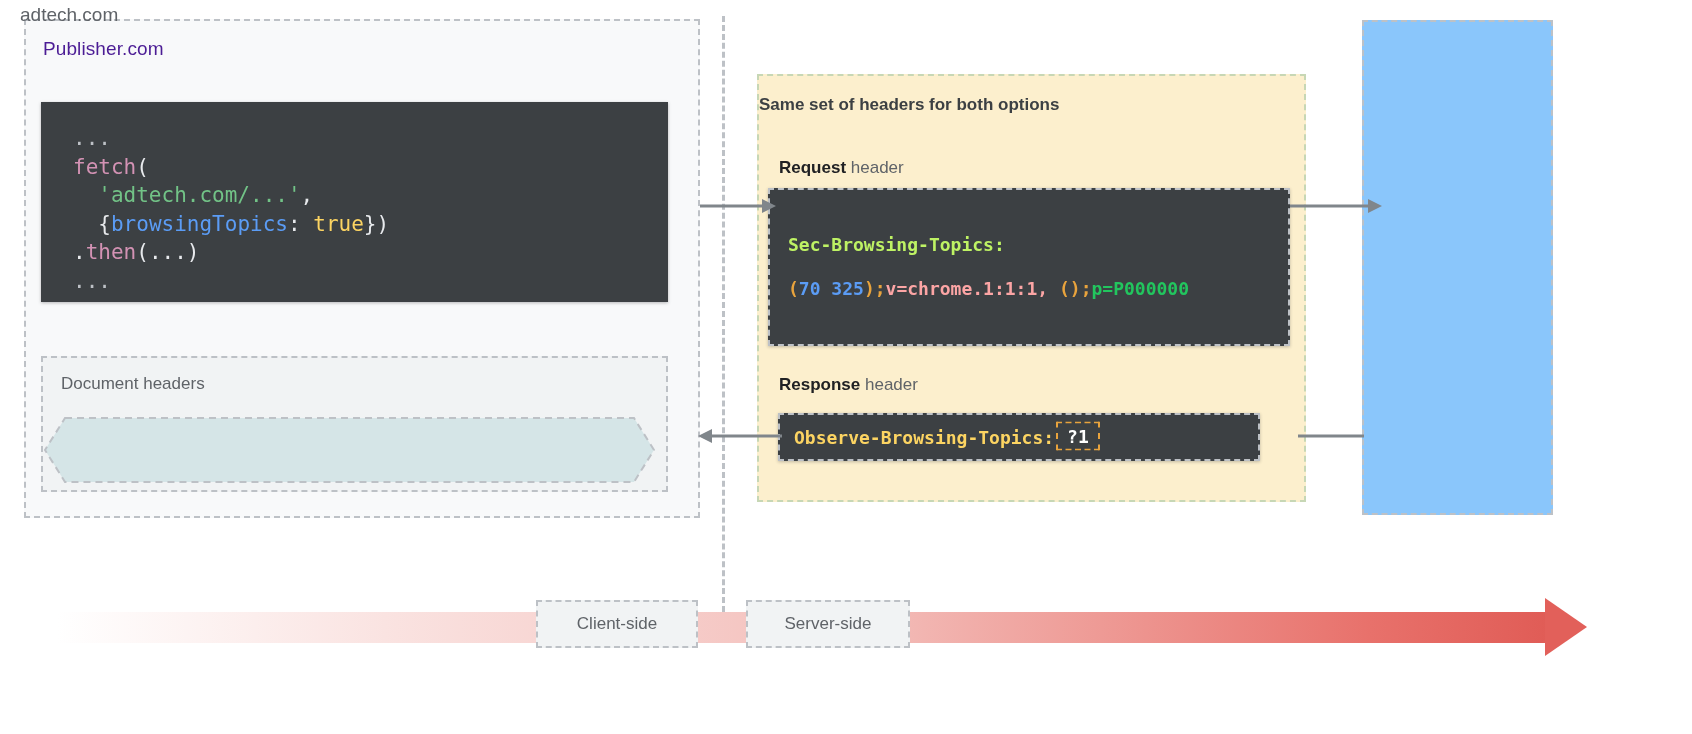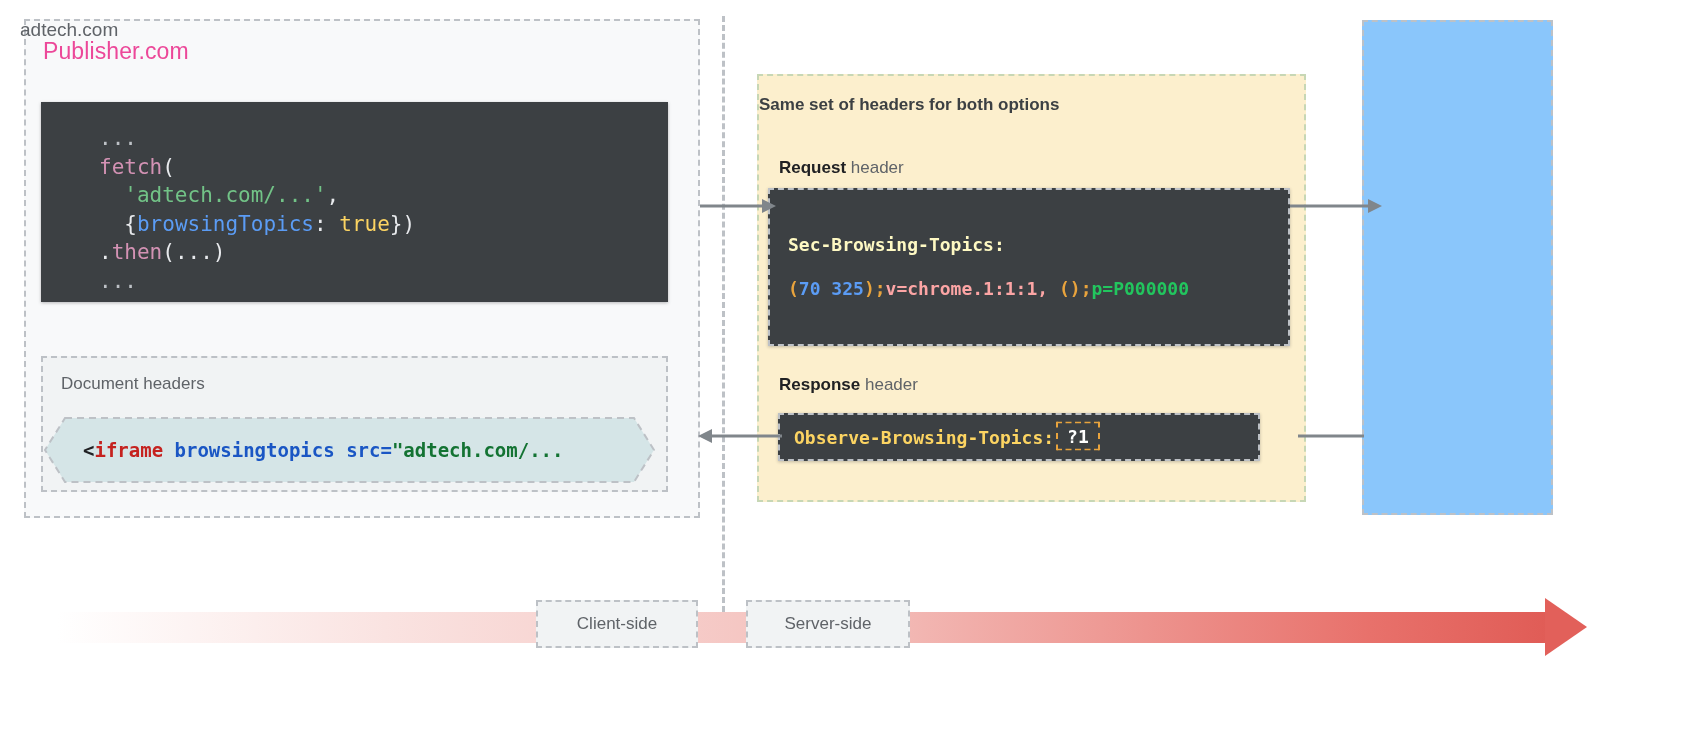--- a/index.html
+++ b/index.html
@@ -27,22 +27,22 @@
     width: 676px;
     height: 499px;
     background: #f8f9fa;
     border: 2px dashed #bdc1c6;
     box-sizing: border-box;
   }
   #publisher-label {
     position: absolute;
     left: 43px;
     top: 38px;
-    font-size: 23px;
-    color: #ec4899;
+    font-size: 19px;
+    color: #4c1d95;
     letter-spacing: .1px;
   }
 
   
   #fetch-code {
     position: absolute;
     left: 41px;
     top: 102px;
     width: 627px;
     height: 200px;
@@ -50,21 +50,21 @@
     box-shadow: 0 1px 3px rgba(60,64,67,.35);
     box-sizing: border-box;
     padding: 22px 0 0 0;
   }
   .code {
     font-family: "DejaVu Sans Mono", "Liberation Mono", monospace;
     font-size: 21px;
     line-height: 28.5px;
     white-space: pre;
   }
-  #fetch-code .code { padding-left: 58px; color: #e8eaed; }
+  #fetch-code .code { padding-left: 32px; color: #e8eaed; }
   .tok-fn      { color: #d392b4; }
   .tok-str     { color: #72c387; }
   .tok-prop    { color: #5b9cf5; }
   .tok-bool    { color: #fcd462; }
   .tok-punc    { color: #e8eaed; }
   .tok-dots    { color: #bdc1c6; }
 
   
   #doc-requests-panel {
     position: absolute;
@@ -157,21 +157,21 @@
     box-shadow: 0 1px 3px rgba(60,64,67,.3);
     box-sizing: border-box;
   }
   #request-code .hdr-name {
     position: absolute;
     left: 18px;
     top: 44px;
     font-family: "DejaVu Sans Mono", "Liberation Mono", monospace;
     font-size: 18px;
     font-weight: bold;
-    color: #fef9c3;
+    color: #bef264;
   }
   #request-code .hdr-value {
     position: absolute;
     left: 18px;
     top: 88px;
     font-family: "DejaVu Sans Mono", "Liberation Mono", monospace;
     font-size: 18px;
     font-weight: bold;
     white-space: pre;
   }
@@ -222,21 +222,21 @@
     top: 20px;
     width: 191px;
     height: 495px;
     background: #8ac6fb;
     border: 2px dashed #bdc1c6;
     box-sizing: border-box;
   }
   #adtech-label {
     position: absolute;
     left: 20px;
-    top: 19px;
+    top: 4px;
     font-size: 19px;
     color: #5f6368;
   }
 
   
   .arrow-svg { position: absolute; overflow: visible; }
   #arrow-pub-to-headers { left: 700px; top: 196px; }
   #arrow-headers-to-adtech { left: 1290px; top: 196px; }
   #arrow-resp-to-pub { left: 698px; top: 426px; }
   #arrow-adtech-to-resp { left: 1298px; top: 426px; }
@@ -292,21 +292,20 @@
   </div>
 
   <div id="doc-requests-panel">
     <div id="doc-requests-label">Document headers</div>
   </div>
 
   <div id="iframe-chip">
     <svg width="613" height="68" viewBox="0 0 613 68">
       <polygon points="22,2 591,2 611,34 591,66 22,66 2,34" fill="#d5e5e7" stroke="#bdc1c6" stroke-width="2" stroke-dasharray="7,5"></polygon>
     </svg>
-    <div class="chip-text"><span class="tok-plain">&lt;</span><span class="tok-tag">iframe</span><span class="tok-attr"> browsingtopics</span><span class="tok-attr"> src=</span><span class="tok-val">"adtech.com/...</span></div>
   </div>
 
   <div id="divider"></div>
 
   <div id="headers-panel">
     <div id="headers-title">Same set of headers for both options</div>
   </div>
 
   <div class="header-caption" id="request-caption"><b>Request</b><span> header</span></div>
 

